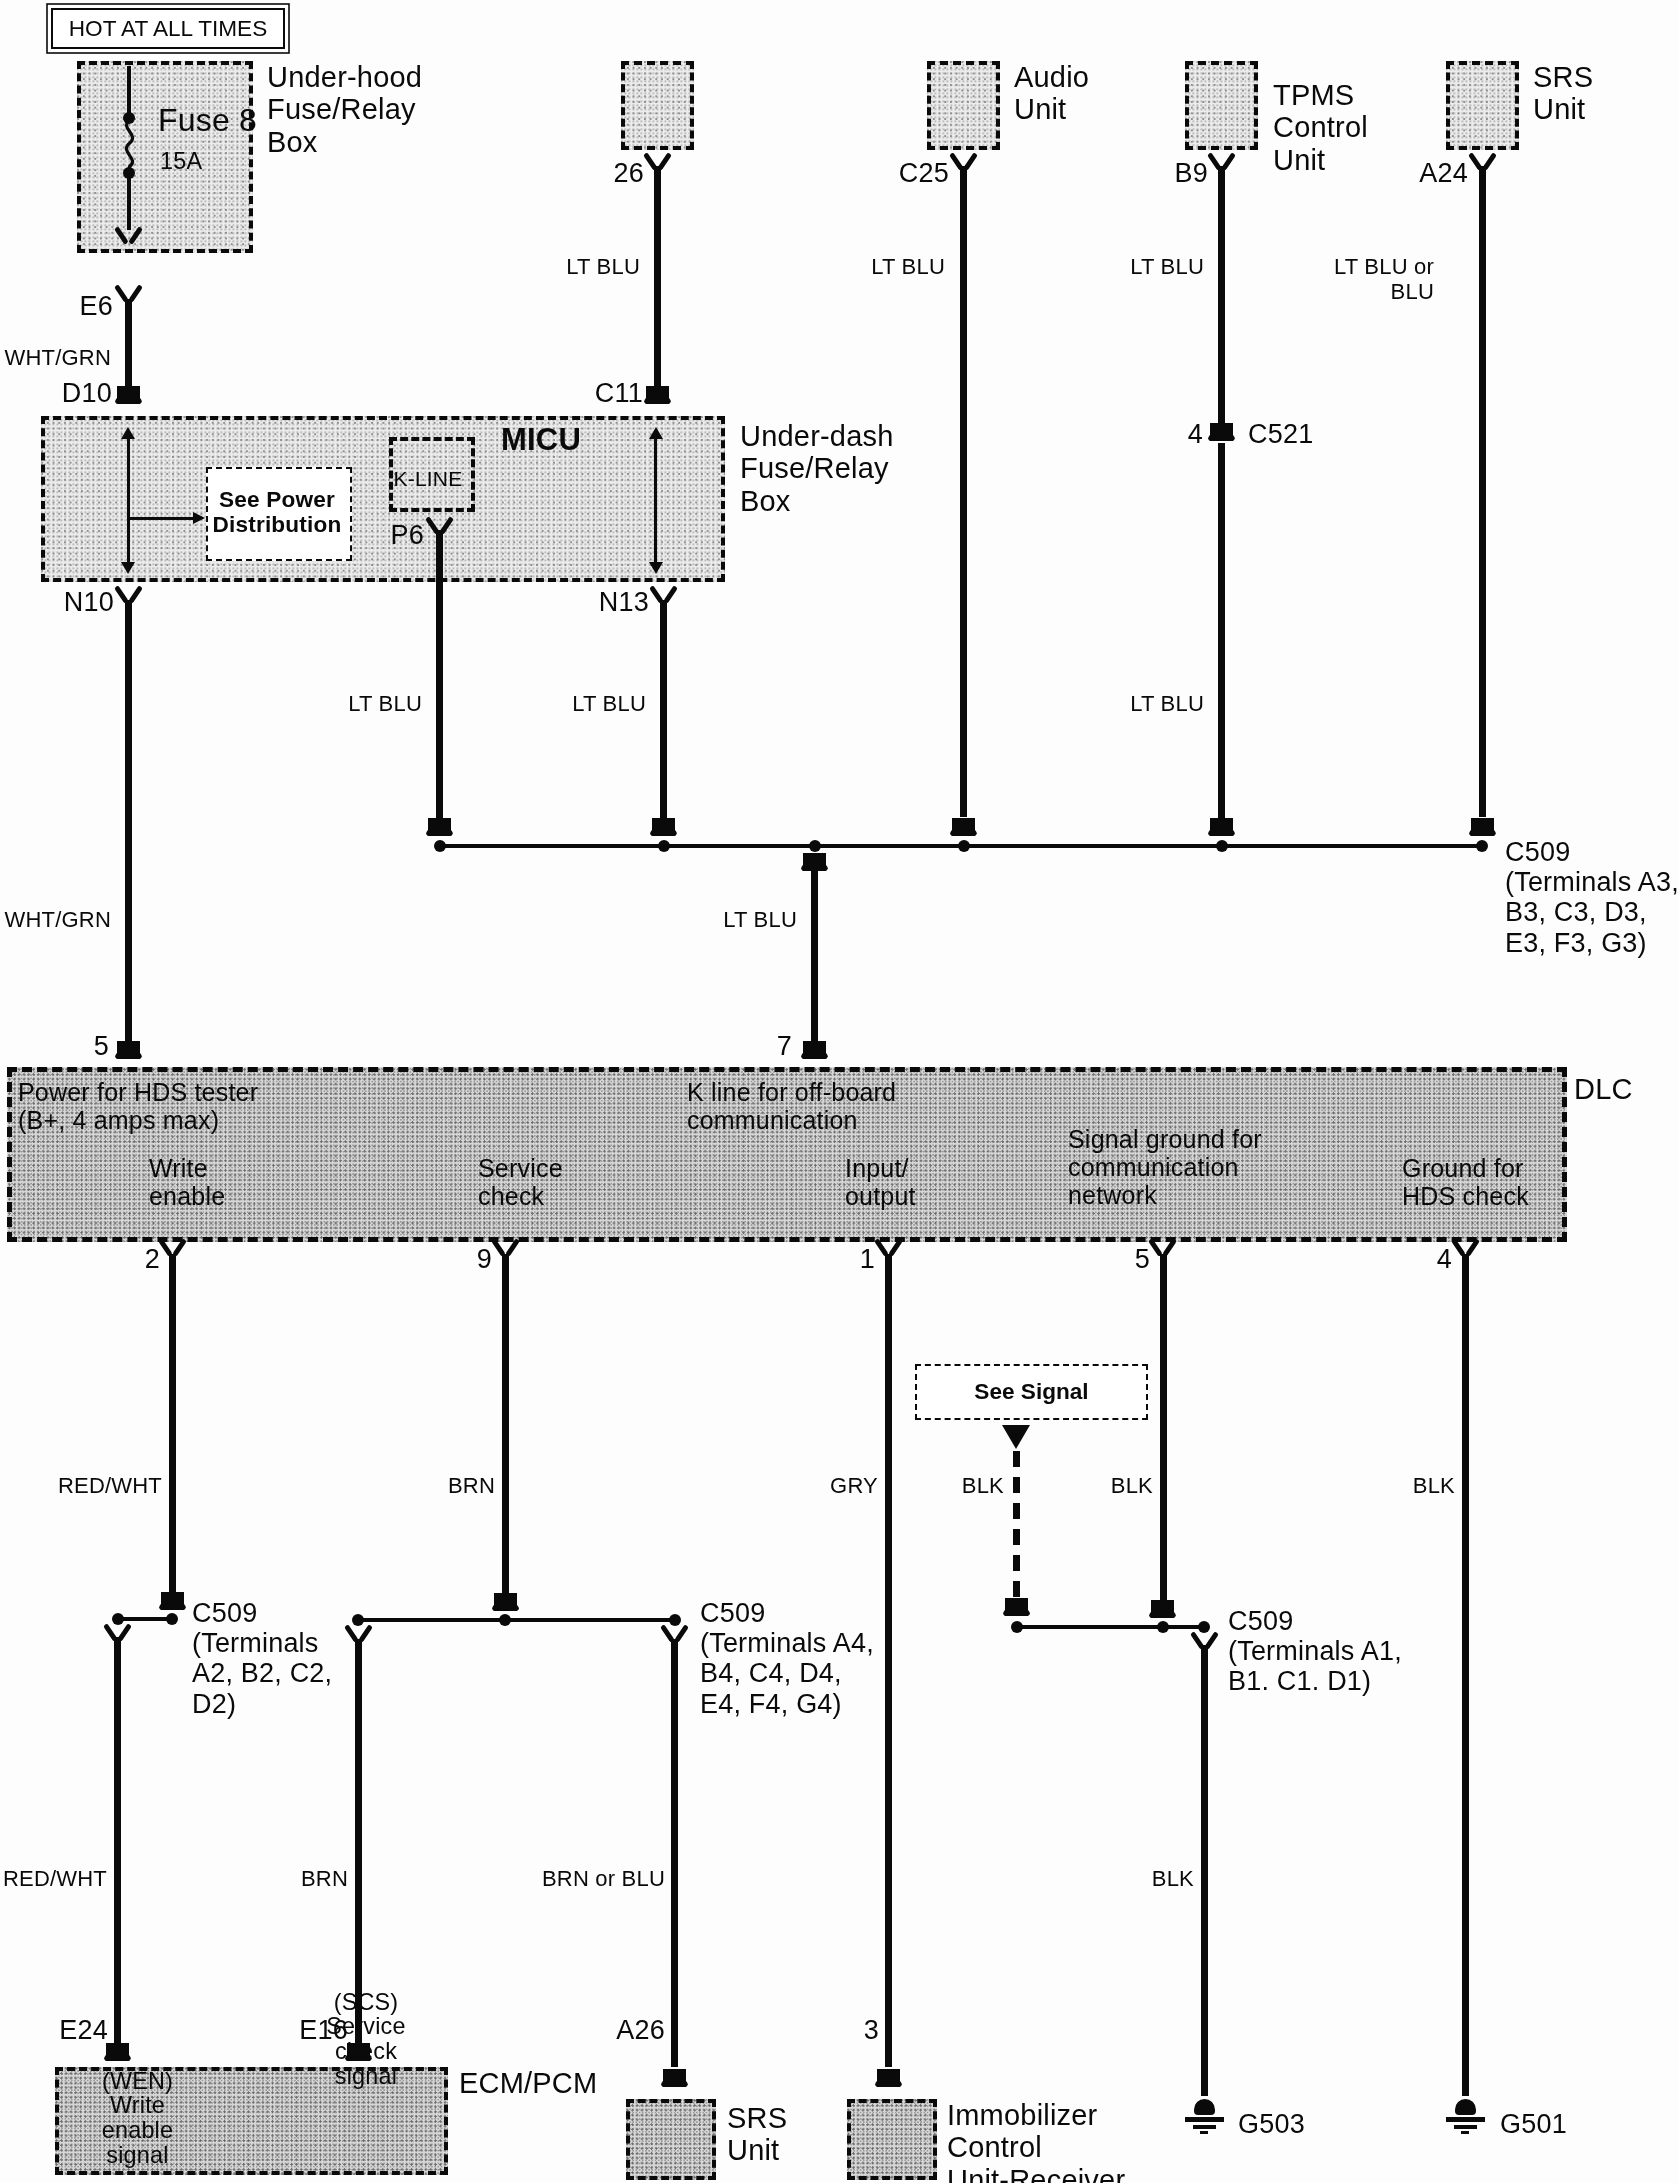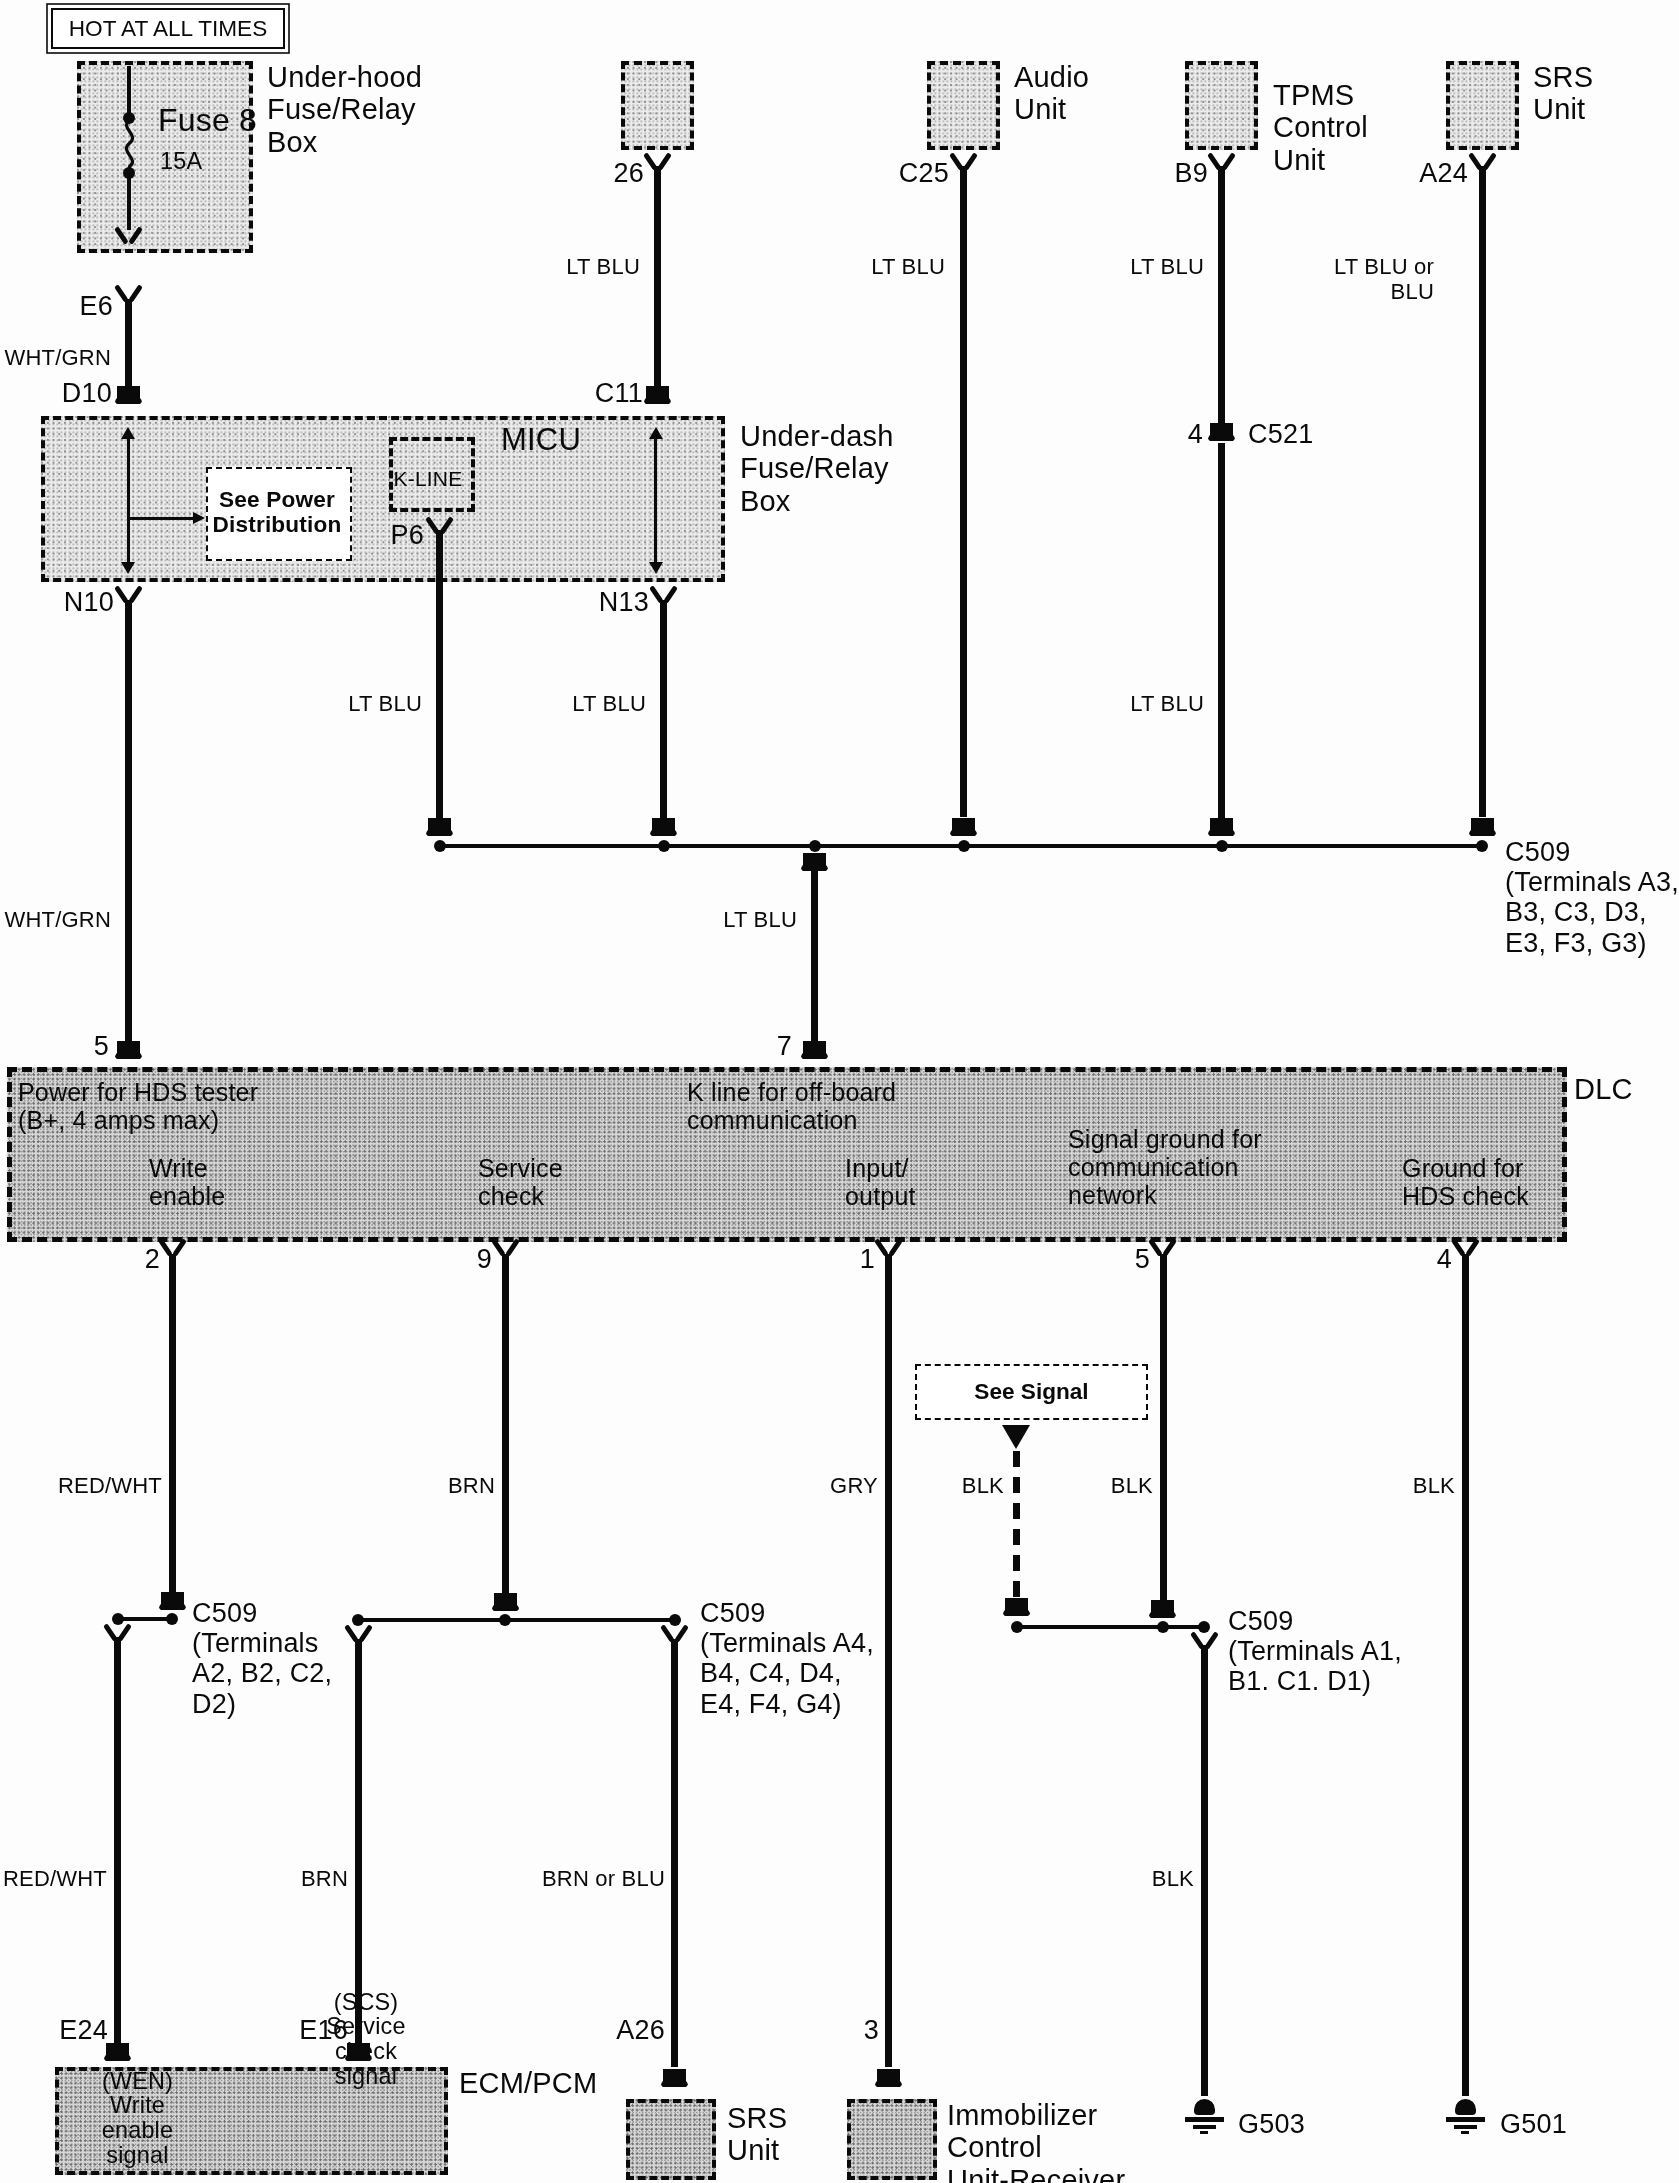--- a/index.html
+++ b/index.html
@@ -2,21 +2,21 @@
 <html style="font-size:13px"><head>
 <meta charset="utf-8">
 <style>
   html,body{margin:0;padding:0;background:#fff}
   #canvas{position:relative;width:1680px;height:2183px;background:#fdfdfd;
           font-family:"Liberation Sans",sans-serif;color:#0a0a0a;overflow:hidden}
   .lbl{position:absolute;white-space:pre-line;line-height:1.12;letter-spacing:0.2px}
   .ra{text-align:right}
   .ctr{display:flex;align-items:center;justify-content:center;text-align:center}
   .fs26{font-size:21px}.fs27{font-size:22px}.fs28{font-size:22.6px}.fs29{font-size:23.4px;line-height:1.05}
-  .fs31{font-size:25px}.fs33{font-size:27px}.fs36{font-size:29px}.fs38{font-size:31px;font-weight:normal}
+  .fs31{font-size:25px}.fs33{font-size:27px}.fs36{font-size:29px}.fs38{font-size:31px;font-weight:bold}
   .fs40{font-size:32px}
   .bold{font-weight:bold}
   .w{position:absolute;background:#0a0a0a}
   .wdash{position:absolute;width:6.5px;background:repeating-linear-gradient(to bottom,#0a0a0a 0 16px,transparent 16px 26px)}
   .dash7{position:absolute;border:5.7px dashed #0a0a0a}
   .dash6{position:absolute;border:4.8px dashed #0a0a0a}
   .dash5{position:absolute;border:4px dashed #0a0a0a}
   .dash3{position:absolute;border:2.4px dashed #0a0a0a}
   .stipple-light{background-color:#ececec;
     background-image:radial-gradient(#8f8f8f 0.9px,transparent 0.9px),radial-gradient(#bdbdbd 0.8px,transparent 0.8px);

